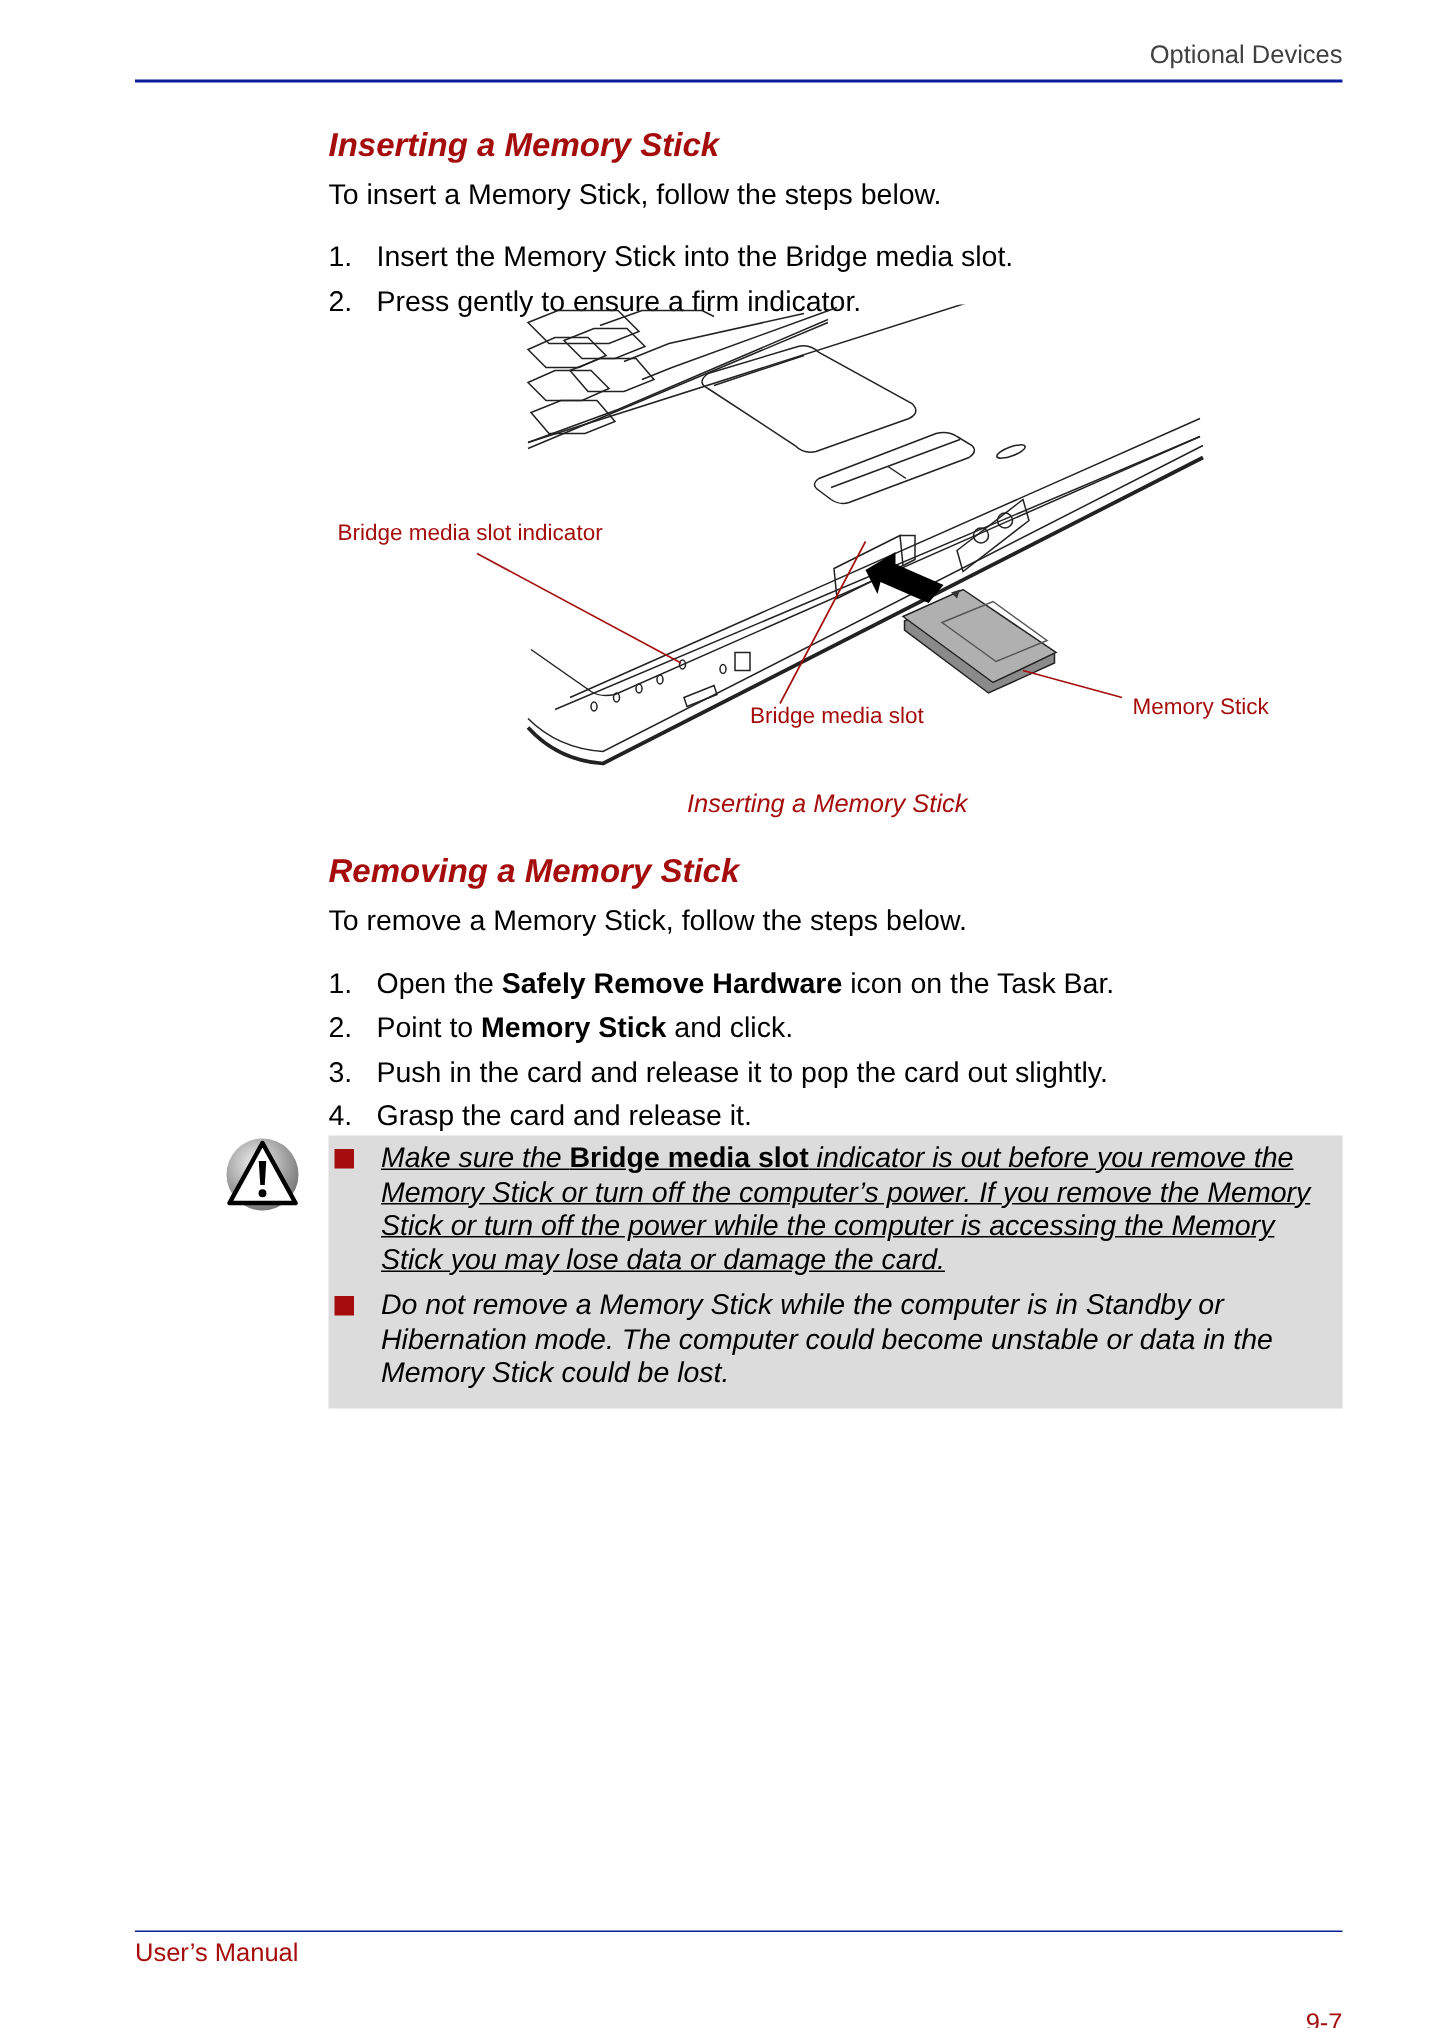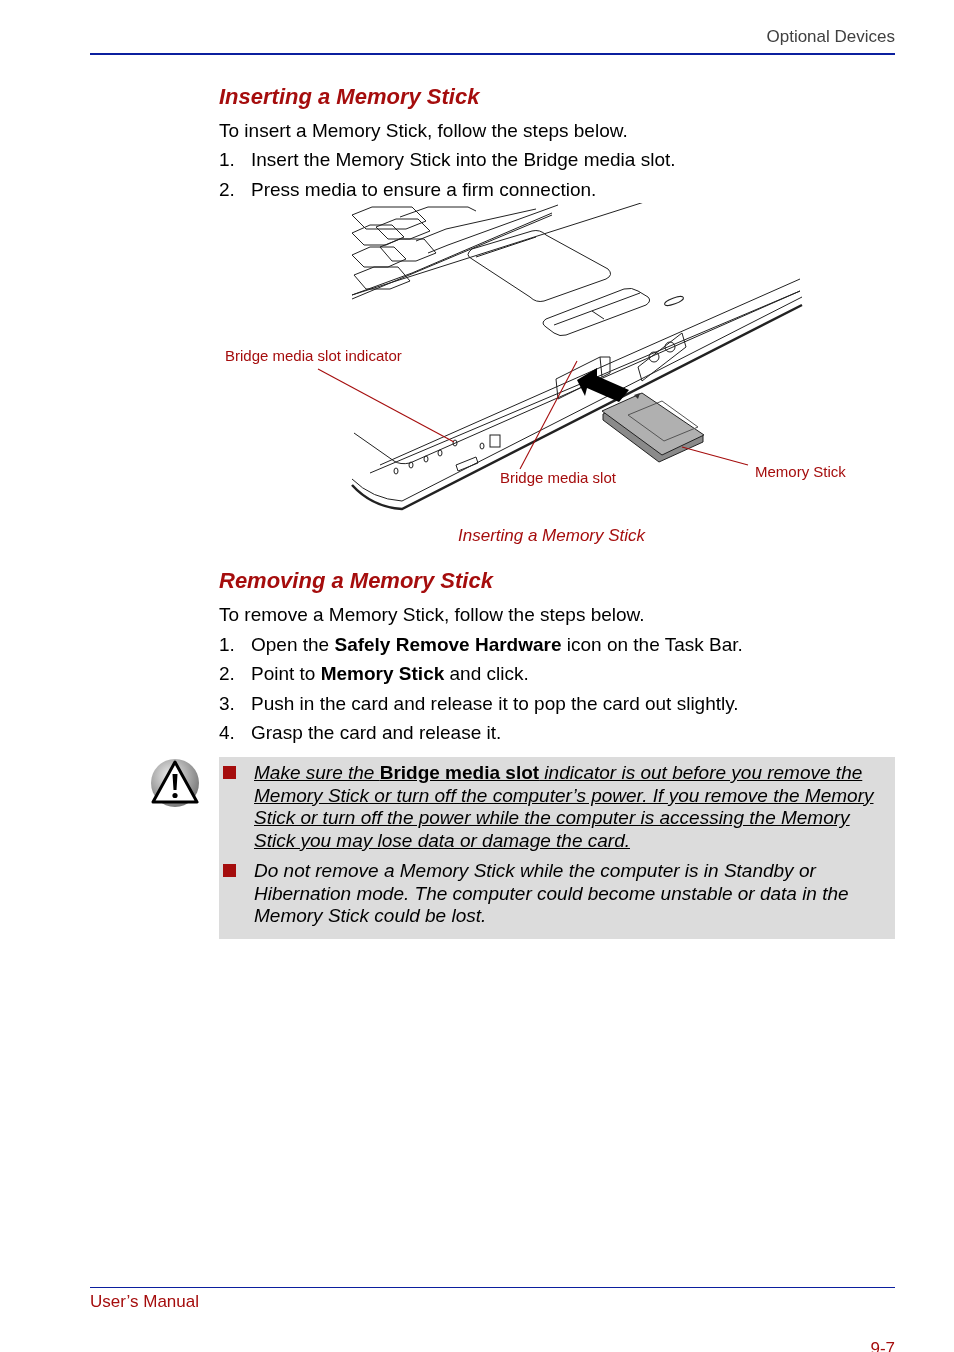--- a/index.html
+++ b/index.html
@@ -17,21 +17,21 @@
     }
     .section-title {
       position: absolute; left: 219px;
       font-size: 22px; font-weight: bold; font-style: italic; color: #a50d0d;
       margin: 0;
     }
     .body-text {
       position: absolute; left: 219px; font-size: 19px; color: #000000;
       margin: 0; white-space: nowrap;
     }
-    .step { position: absolute; left: 219px; font-size: 19px; white-space: nowrap; }
+    .step { position: absolute; left: 219px; font-size: 19px; white-space: nowrap; margin-top: 12px; }
     .step .num { display: inline-block; width: 32px; }
     .step b { font-weight: bold; }
     .figure {
       position: absolute; left: 220px; top: 203px; width: 640px; height: 312px;
     }
     .callout {
       position: absolute; font-size: 15px; color: #a50d0d; white-space: nowrap;
     }
     .caption {
       position: absolute; left: 458px; top: 526px; font-size: 17px;
@@ -62,21 +62,21 @@
 
 <div class="header-text">Optional Devices</div>
 <div class="header-rule"></div>
 
 <h2 class="section-title" style="top:84px;">Inserting a Memory Stick</h2>
 <p class="body-text" style="top:120px;">To insert a Memory Stick, follow the steps below.</p>
 <div class="step" style="top:149px;">
   <span class="num">1.</span><span>Insert the Memory Stick into the Bridge media slot.</span>
 </div>
 <div class="step" style="top:179px;">
-  <span class="num">2.</span><span>Press media to ensure a firm connection.</span>
+  <span class="num">2.</span><span>Press gently to ensure a firm indicator.</span>
 </div>
 
 <div class="figure">
   <svg width="640" height="312" viewBox="0 0 640 312">
     <g fill="none" stroke="#222" stroke-width="1">
 
       <path d="M132 12 l20 -8 l40 0 l14 14 l-20 8 l-40 0 z"></path>
       <path d="M132 30 l18 -8 l22 0 l12 12 l-18 8 l-22 0 z"></path>
       <path d="M156 24 l20 -8 l22 0 l12 12 l-20 8 l-22 0 z"></path>
       <path d="M180 14 l28 -10 l40 0 l8 4"></path>

